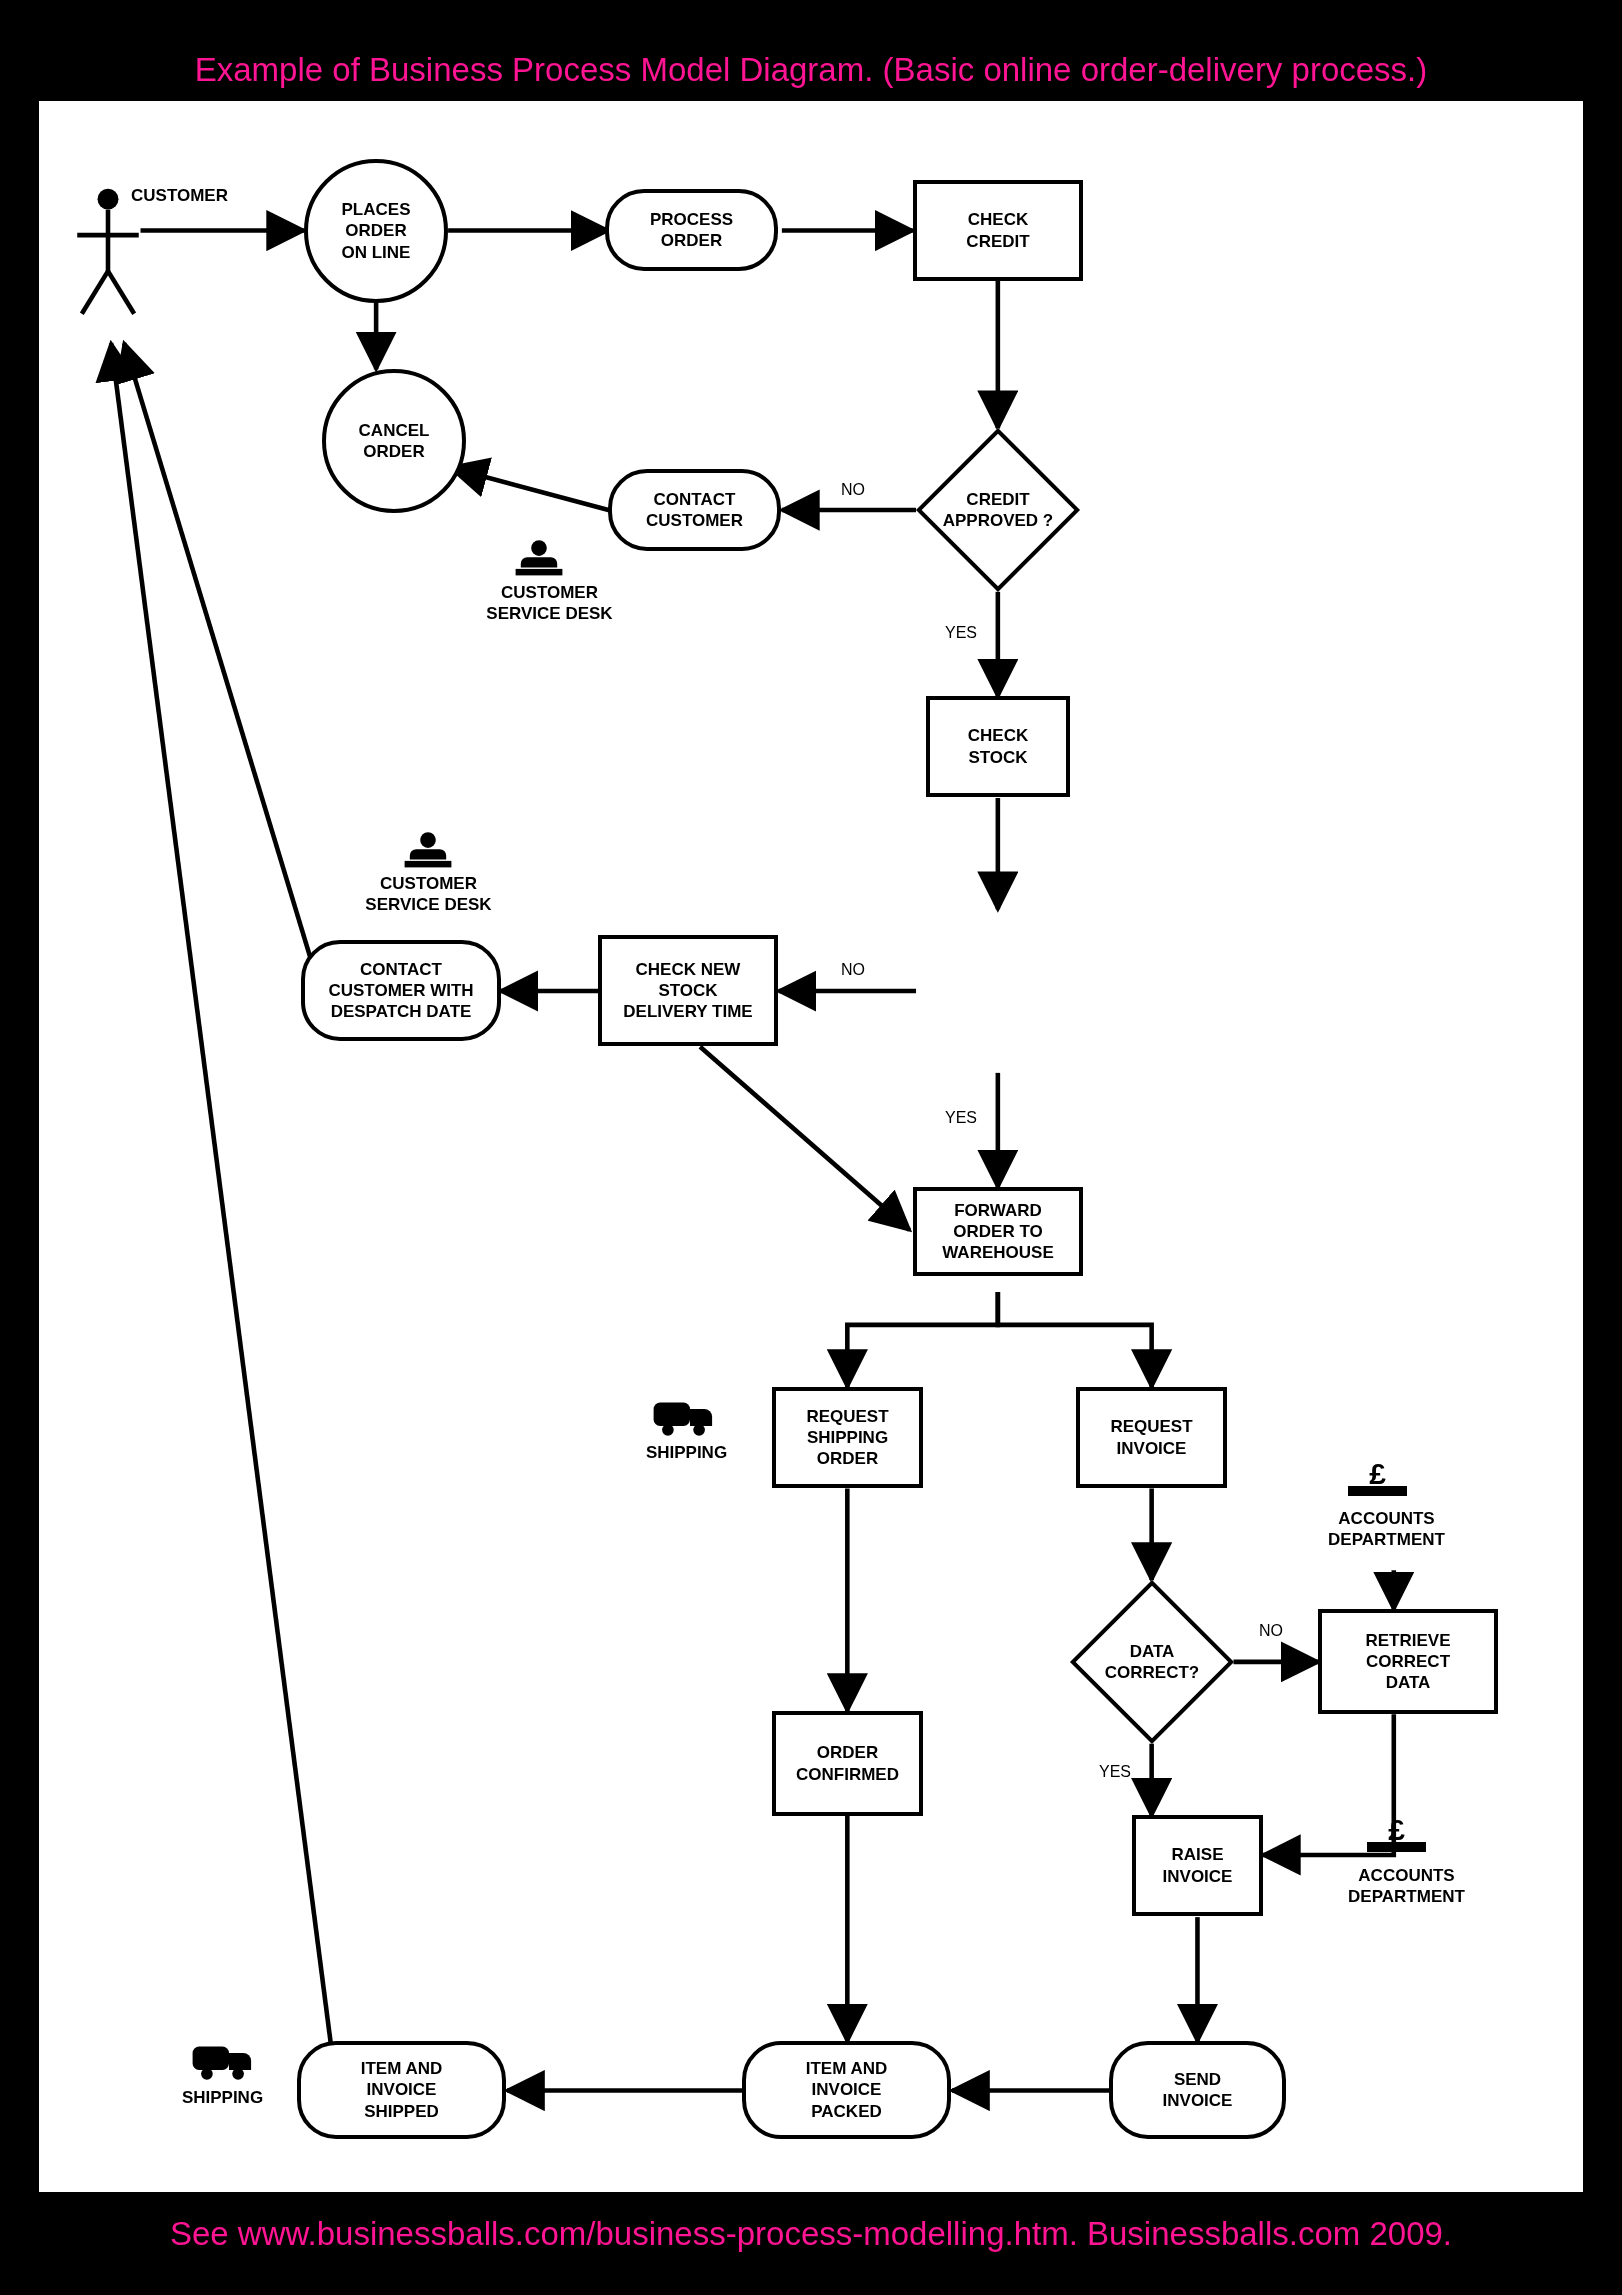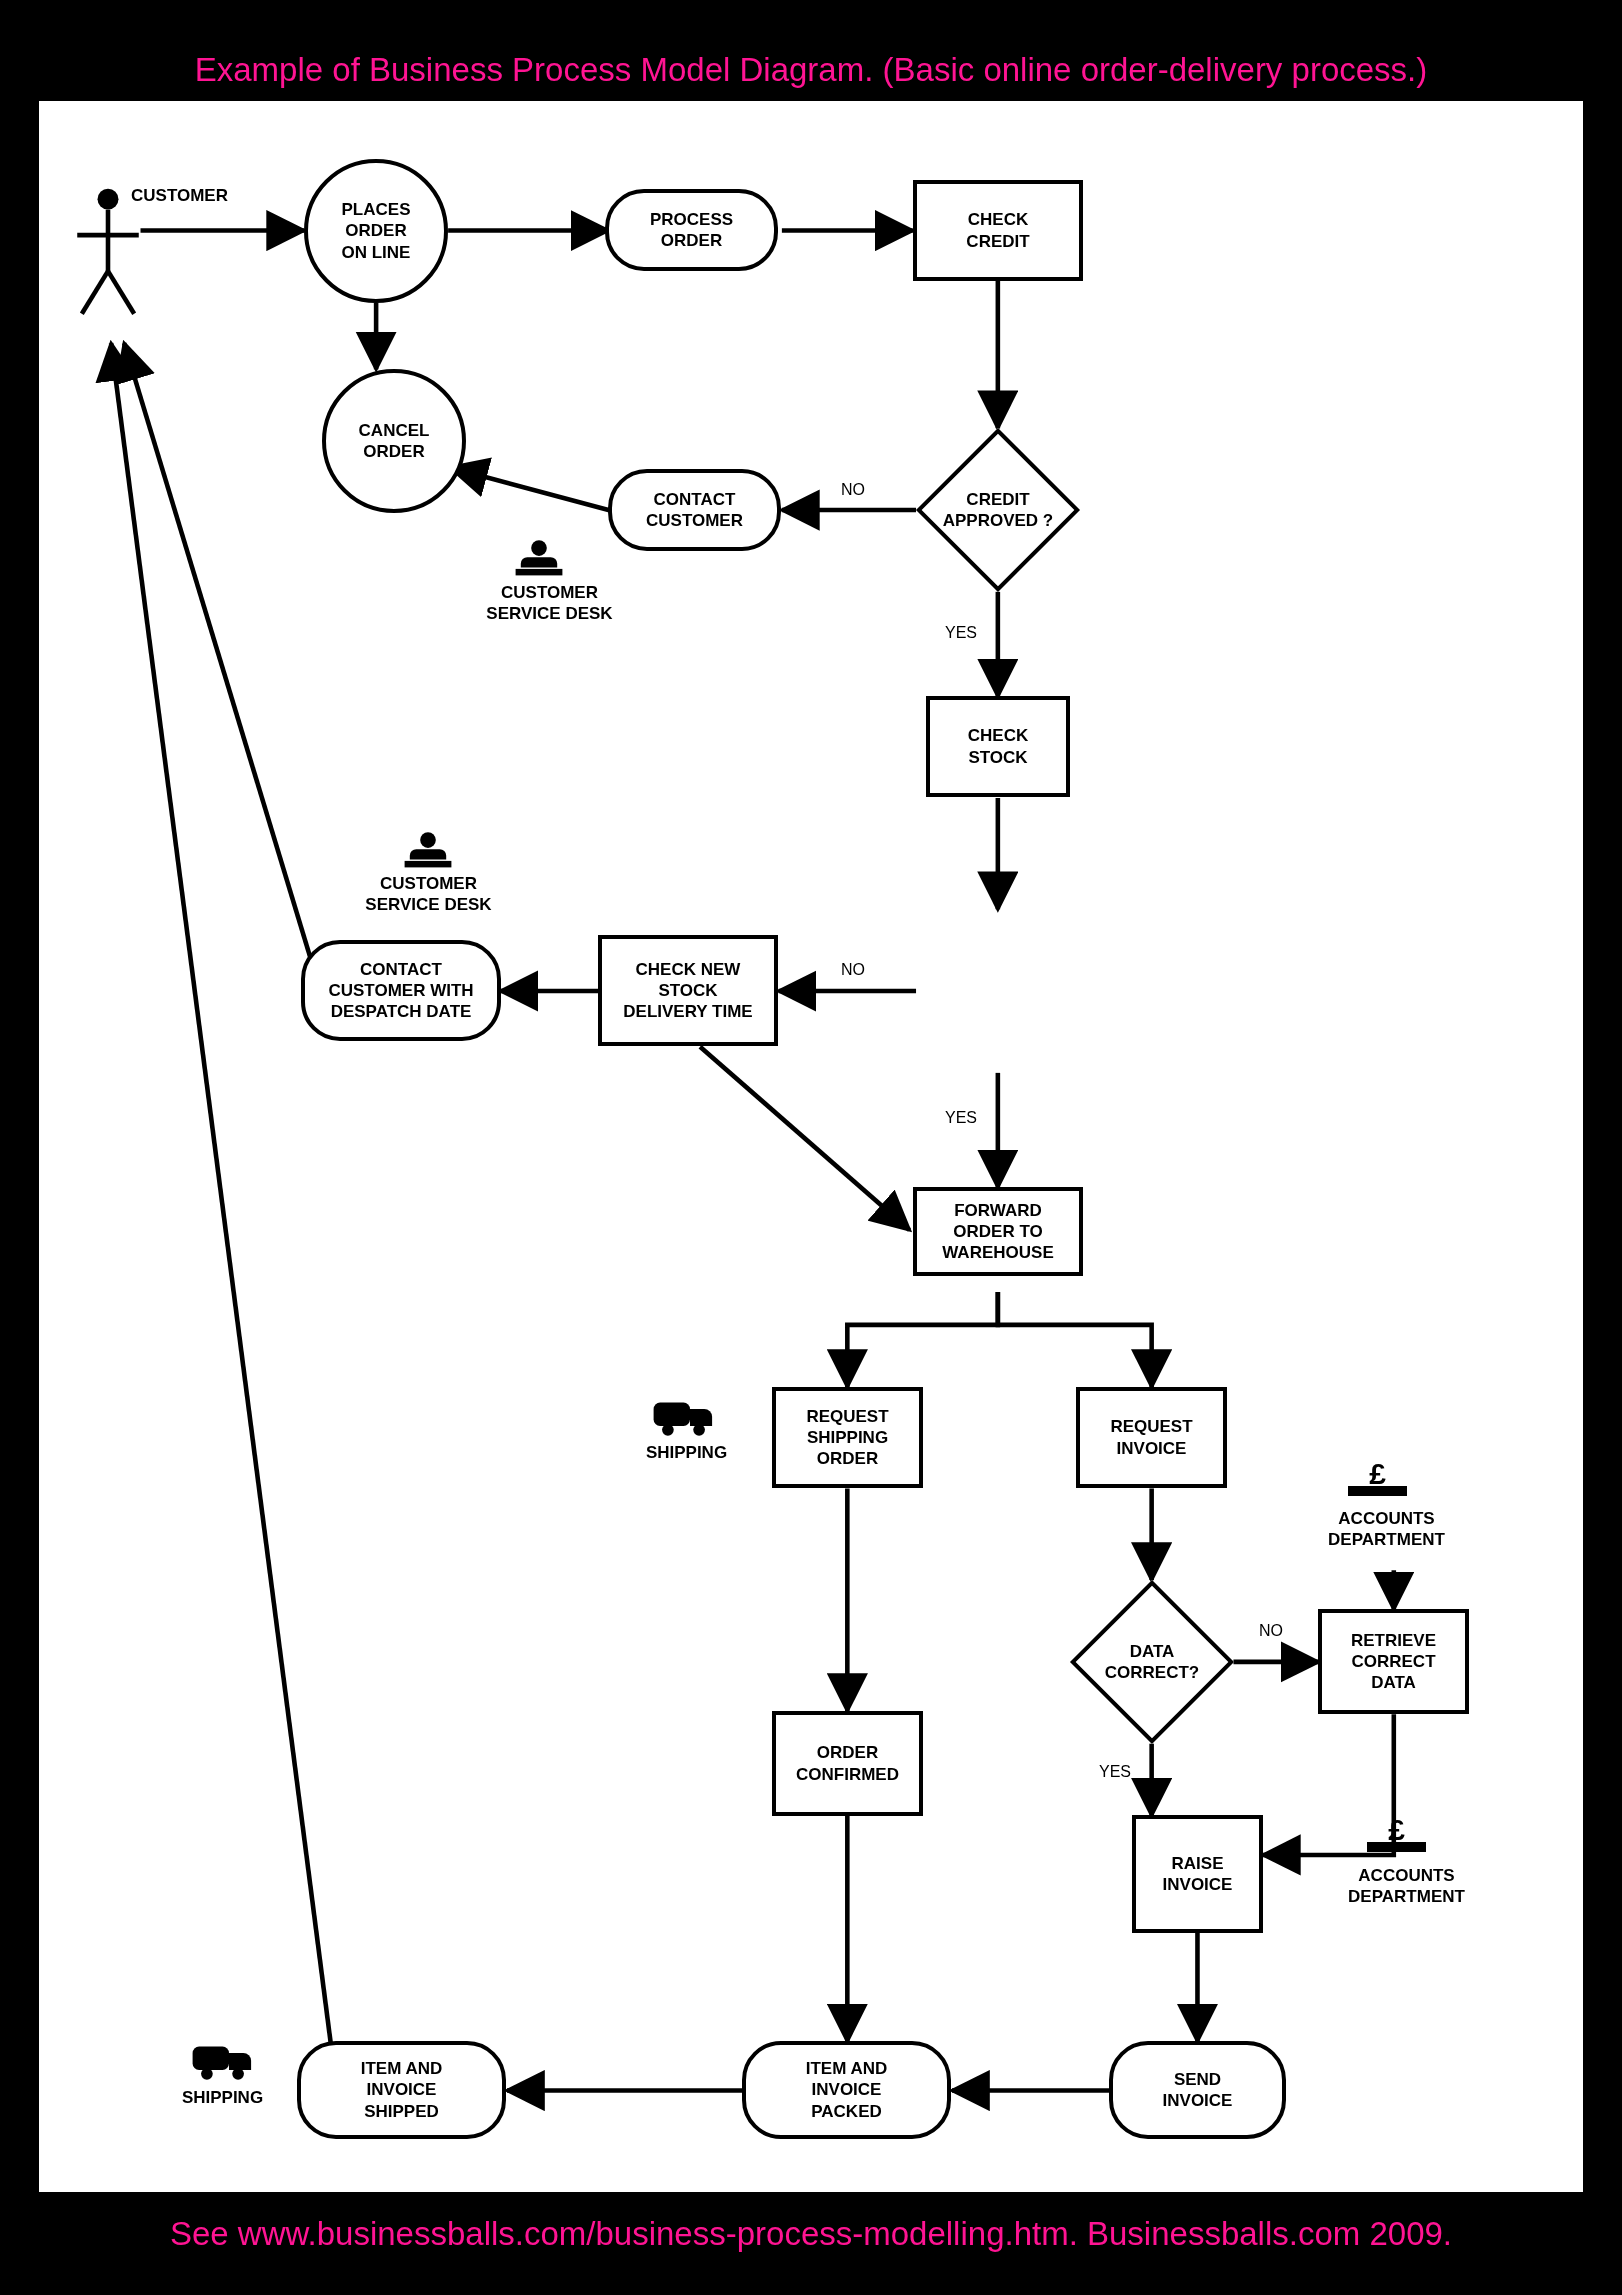--- a/index.html
+++ b/index.html
@@ -213,32 +213,32 @@
 DEPARTMENT</div>
 
 <div class="diamond" style="left:1031px;top:1479px;width:164px;height:164px">
   <div class="box" style="width:116px;height:116px"></div>
   <span>DATA
 CORRECT?</span>
 </div>
 <div class="edge-lbl" style="left:1220px;top:1521px">NO</div>
 <div class="edge-lbl" style="left:1060px;top:1662px">YES</div>
 
-<div class="shape rect" style="left:1279px;top:1508px;width:151px;height:105px">
+<div class="shape rect" style="left:1279px;top:1508px;width:180px;height:105px">
       <span>RETRIEVE
 CORRECT
 DATA</span>
     </div>
 
 <div class="shape rect" style="left:733px;top:1610px;width:151px;height:105px">
       <span>ORDER
 CONFIRMED</span>
     </div>
 
-<div class="shape rect" style="left:1093px;top:1714px;width:131px;height:118px">
+<div class="shape rect" style="left:1093px;top:1714px;width:131px;height:101px">
       <span>RAISE
 INVOICE</span>
     </div>
 
 <div class="pound" style="left:1328px;top:1714px">
   <div class="sym">£</div>
   <div class="bar"></div>
 </div>
 <div class="lbl" style="left:1299px;top:1764px;width:137px">ACCOUNTS
 DEPARTMENT</div>

